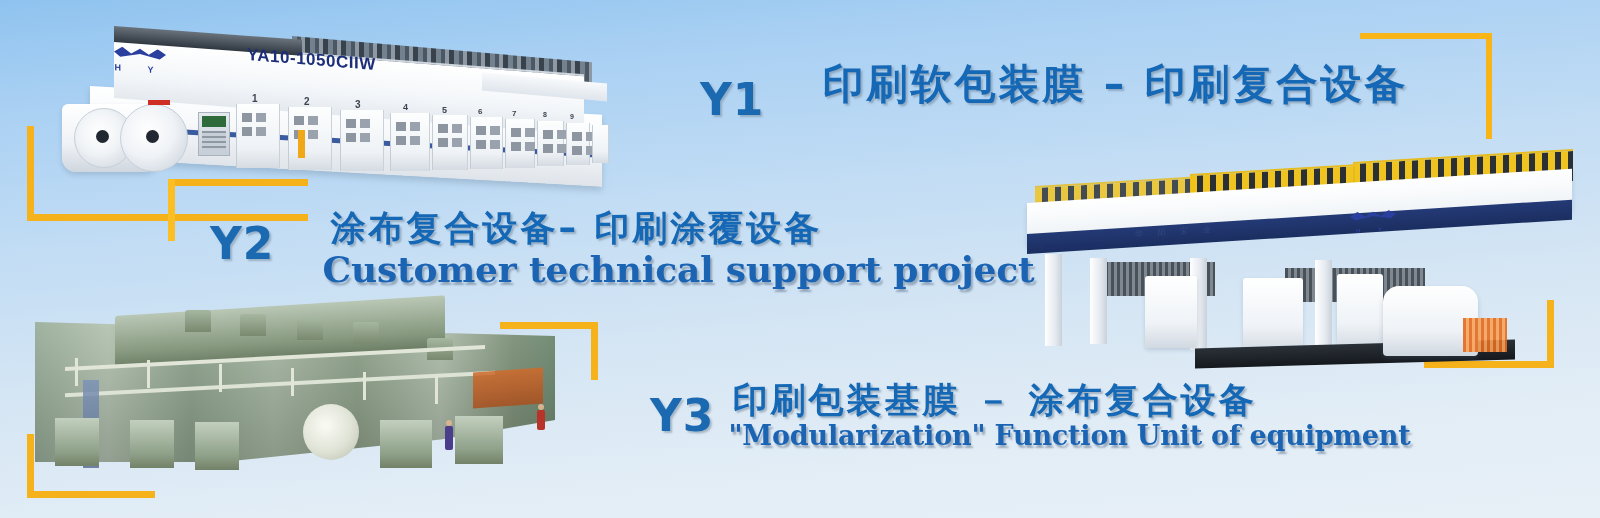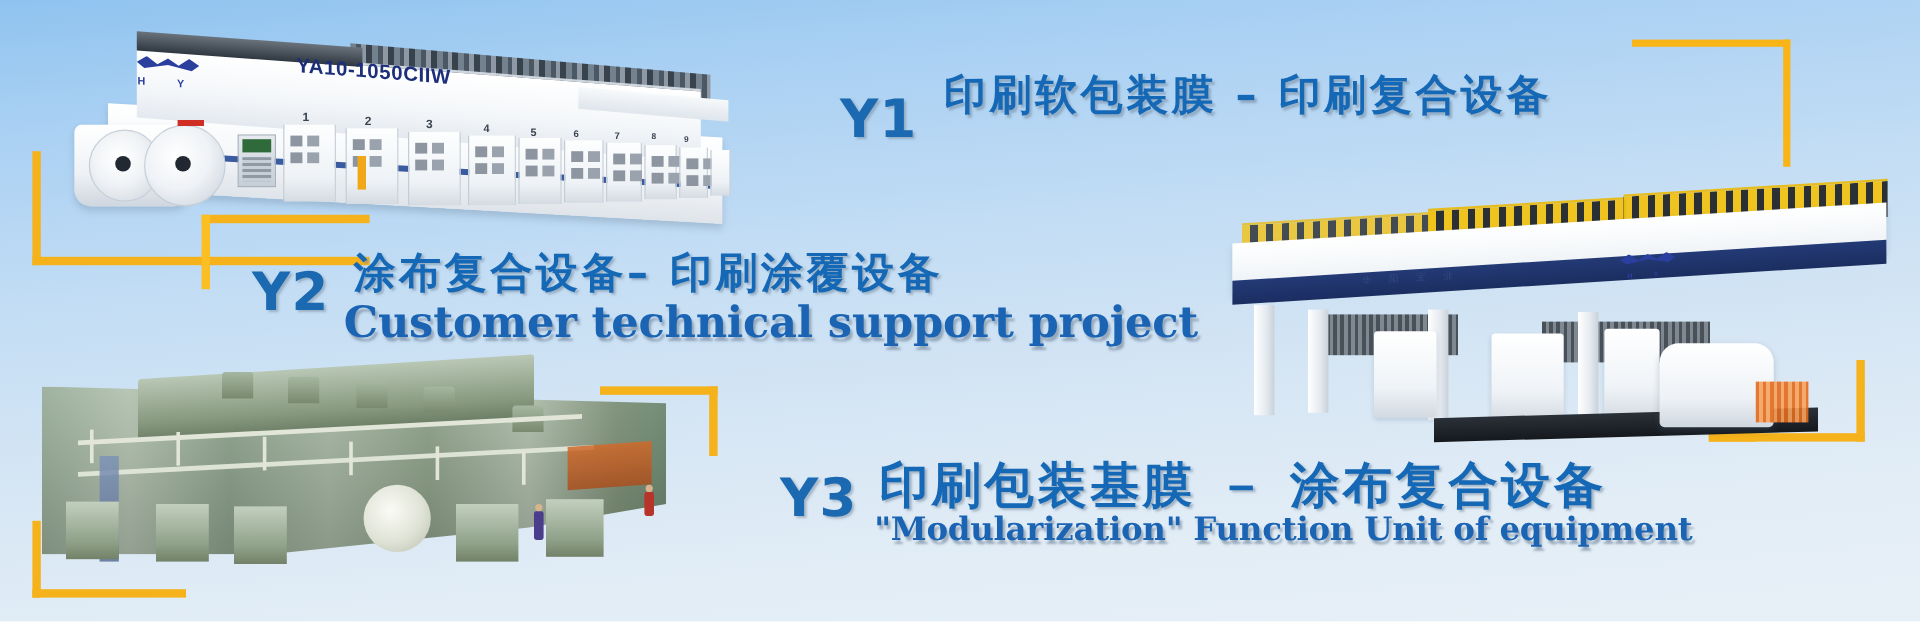--- a/index.html
+++ b/index.html
@@ -51,33 +51,33 @@
   .en{
     font-family:"DejaVu Serif","Liberation Serif",serif;
     font-weight:bold;color:#1b64b4;letter-spacing:-.2px;
     text-shadow:2px 3px 2px rgba(130,148,168,.75);
     white-space:nowrap;line-height:1.05;
   }
 
   
   #t1{left:700px;top:62px;}
   #t1 .ycode{font-size:44px;margin-right:22px;margin-top:16px;}
-  #t1 .zh{font-size:35px;}
+  #t1 .zh{font-size:41px;margin-left:36px;}
   #t1 .en{font-size:27px;margin-top:3px;margin-left:4px;}
 
   
-  #t2{left:210px;top:210px;}
+  #t2{left:210px;top:210px;gap:36px;}
   #t2 .ycode{font-size:44px;margin-right:20px;margin-top:12px;}
   #t2 .zh{font-size:35px;}
   #t2 .en{font-size:36px;margin-top:3px;margin-left:-8px;}
 
   
   #t3{left:650px;top:382px;}
   #t3 .ycode{font-size:44px;margin-right:18px;margin-top:12px;}
-  #t3 .zh{font-size:41px;}
+  #t3 .zh{font-size:35px;}
   #t3 .en{font-size:27px;margin-top:2px;margin-left:-4px;}
 
   
   .machine{position:absolute;}
 
   
   #m1{left:62px;top:8px;width:545px;height:165px;}
   #m1 .body{
     position:absolute;left:28px;top:78px;width:512px;height:72px;
     background:linear-gradient(180deg,#ffffff 0%,#f6f8fa 45%,#dfe4ea 100%);

